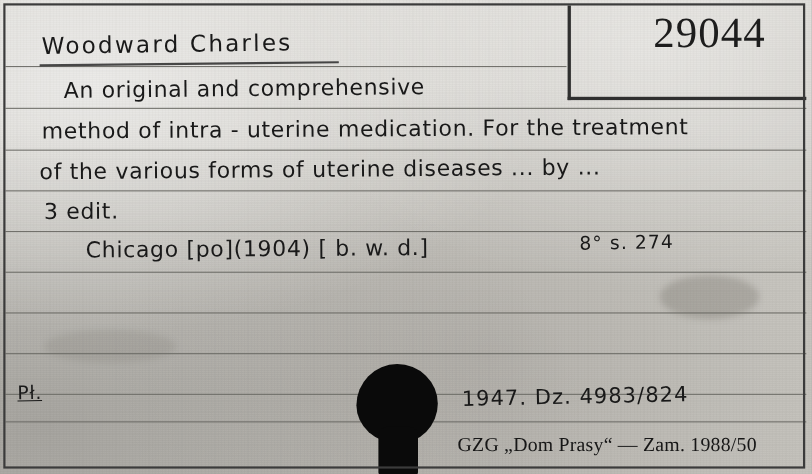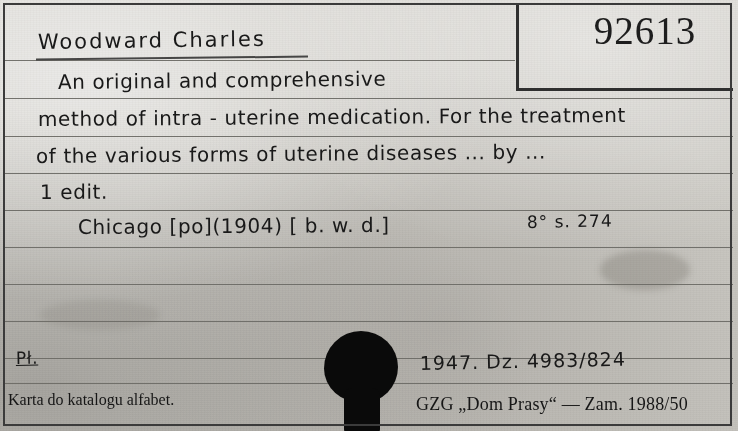--- a/index.html
+++ b/index.html
@@ -154,36 +154,35 @@
   <div class="rule" style="top:136px;"></div>
   <div class="rule" style="top:173px;"></div>
   <div class="rule" style="top:210px;"></div>
   <div class="rule" style="top:247px;"></div>
   <div class="rule" style="top:284px;"></div>
   <div class="rule" style="top:321px;"></div>
   <div class="rule" style="top:358px;"></div>
   <div class="rule" style="top:383px;"></div>
 
   <div class="acc-box"></div>
-  <div class="acc-num">92613</div>
+  <div class="acc-num">29044</div>
 
   <div class="hand hw1">Woodward Charles</div>
   <div class="strike" style="left:36px; top:57px; width:272px; transform:rotate(-0.6deg);"></div>
 
   <div class="hand hw2">An original and comprehensive</div>
   <div class="hand hw3">method of intra - uterine medication. For the treatment</div>
   <div class="hand hw4">of the various forms of uterine diseases ... by ...</div>
-  <div class="hand hw5">1 edit.</div>
+  <div class="hand hw5">3 edit.</div>
 
   <div class="hand hw6">Chicago [po](1904) [ b. w. d.]</div>
   <div class="hand hw7">8° s. 274</div>
 
   <div class="hand hw-px">Pł.</div>
   <div class="hand hw-sig">1947. Dz. 4983/824</div>
 
   <div class="blot-head"></div>
   <div class="blot-stem"></div>
 
-  <div class="printed foot-left">Karta do katalogu alfabet.</div>
   <div class="printed foot-right">GZG  „Dom  Prasy“ — Zam. 1988/50</div>
 
   <div class="card-border"></div>
 </div>
 
 </body></html>

